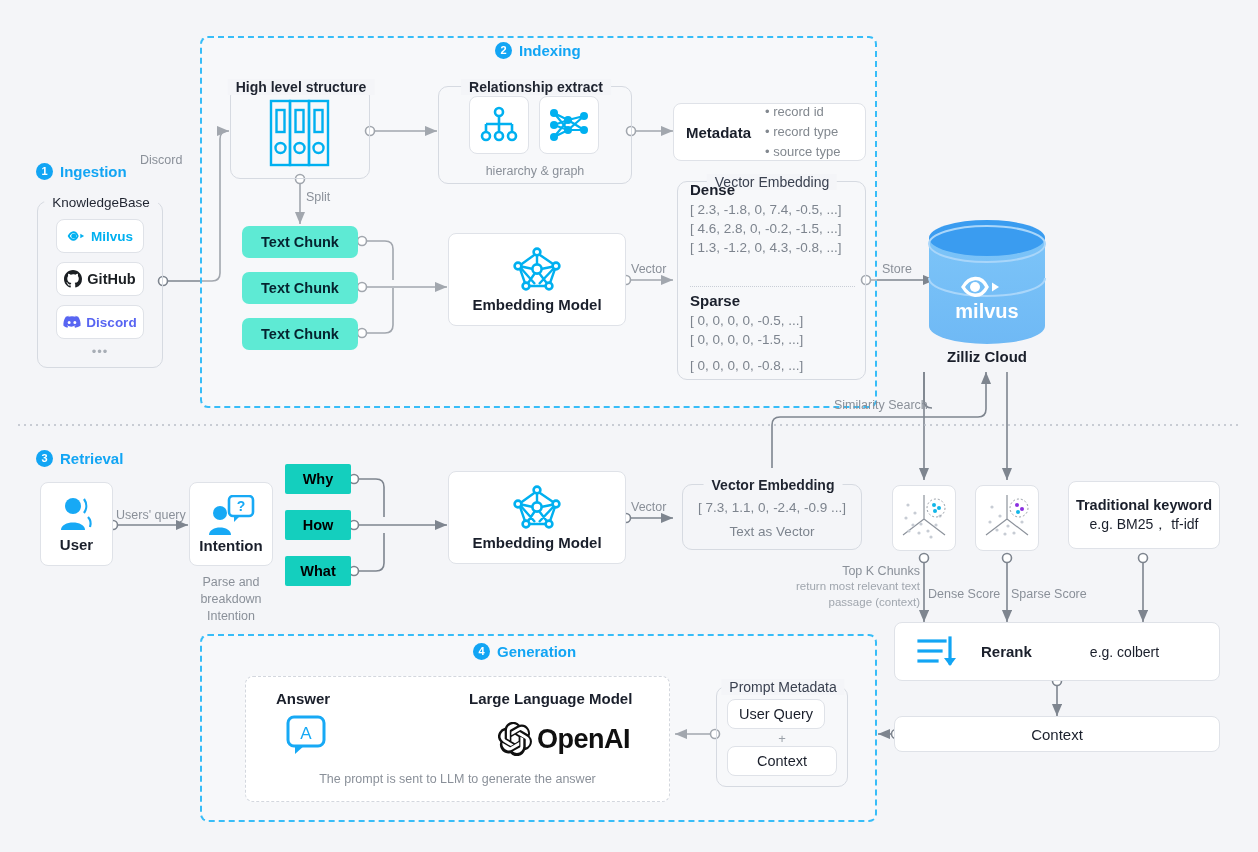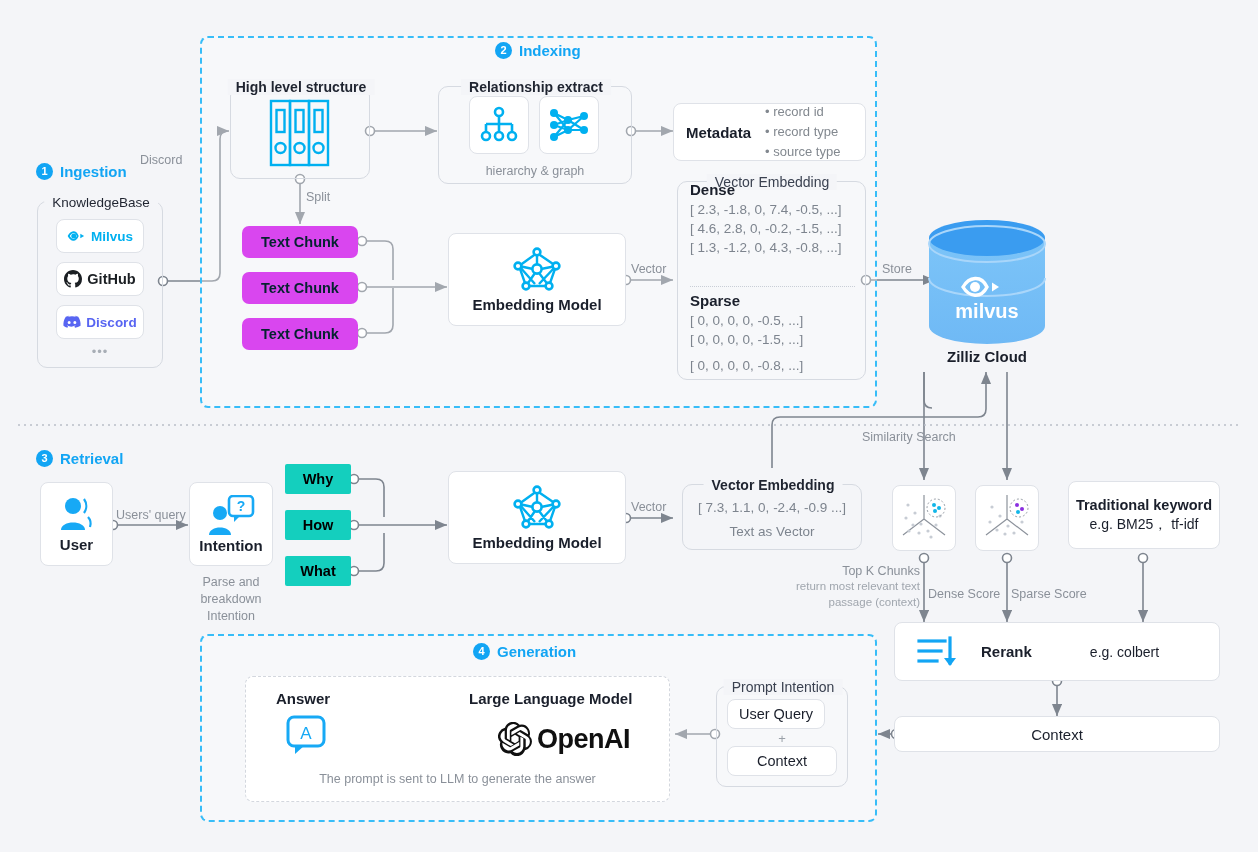--- a/index.html
+++ b/index.html
@@ -43,21 +43,21 @@
   }
   .panel-legend.thin{font-weight:normal;color:#3a4150;}
   .caption{
     position:absolute;font-size:12.5px;color:#8a9099;text-align:center;white-space:nowrap;
     line-height:1.35;
   }
   .lbl{
     position:absolute;font-size:12.5px;color:#8a9099;white-space:nowrap;
   }
   .chunk{
-    position:absolute;background:#d946ef;border-radius:7px;color:#05232f;
+    position:absolute;background:#5eead4;border-radius:7px;color:#05232f;
     font-size:14.5px;font-weight:bold;display:flex;align-items:center;justify-content:center;
     box-sizing:border-box;
   }
   .qbox{
     position:absolute;background:#14cfbe;border-radius:2px;color:#000000;
     font-size:14.5px;font-weight:bold;display:flex;align-items:center;justify-content:center;
     box-sizing:border-box;
   }
   .title-strong{font-size:15px;font-weight:bold;color:#1a1f2b;}
   .vecline{font-size:13.5px;color:#7d848e;white-space:nowrap;}
@@ -317,21 +317,21 @@
     <ellipse cx="62" cy="28" rx="58" ry="18" fill="none" stroke="#a9d6fa" stroke-width="2"></ellipse>
     <path d="M4,62 A58,18 0 0 0 120,62" fill="none" stroke="#a9d6fa" stroke-width="2"></path>
     <g transform="translate(36,60)">
       <path d="M2,11 C8,1 20,-1.5 26,11 C20,23 8,21 2,11 Z" fill="none" stroke="#fff" stroke-width="3.4"></path>
       <circle cx="14" cy="11" r="5" fill="#fff"></circle>
       <path d="M31,6.5 L38,11 L31,15.5 Z" fill="#fff"></path>
     </g>
     <text x="62" y="102" text-anchor="middle" font-family="Liberation Sans, sans-serif" font-size="20" font-weight="bold" fill="#ffffff">milvus</text>
   </svg>
   <div class="zilliz-name" style="left:925px;top:348px;width:124px;text-align:center;">Zilliz Cloud</div>
-  <div class="lbl" style="left:862px;top:398px;margin-top:32px;">Similarity Search</div>
+  <div class="lbl" style="left:834px;top:398px;">Similarity Search</div>
 
   <div class="stage-title" style="left:36px;top:450px;">
     <span class="badge">3</span>
     <span>Retrieval</span>
   </div>
 
   <div class="card" style="left:40px;top:482px;width:73px;height:84px;flex-direction:column;gap:2px;">
     <svg width="40" height="38" viewBox="0 0 40 38">
       <circle cx="16" cy="10" r="8" fill="#17a9f5"></circle>
       <path d="M4,34 C4,24 28,24 28,34 Z" fill="#17a9f5"></path>
@@ -483,21 +483,21 @@
   <div class="abs title-strong" style="left:469px;top:690px;">Large Language Model</div>
   <div class="abs" style="left:498px;top:722px;display:flex;align-items:center;gap:5px;">
     <svg width="34" height="34" viewBox="0 0 32 32">
       <path fill="#101010" d="M29.7,13.1a8,8,0,0,0-.7-6.6A8.1,8.1,0,0,0,20.3,2.6,8.1,8.1,0,0,0,6.5,5.5,8,8,0,0,0,1.2,9.4a8.1,8.1,0,0,0,1,9.5,8,8,0,0,0,.7,6.6,8.1,8.1,0,0,0,8.7,3.9,8.1,8.1,0,0,0,13.8-2.9,8,8,0,0,0,5.3-3.9A8.1,8.1,0,0,0,29.7,13.1ZM17.8,29.1a6,6,0,0,1-3.9-1.4l.2-.1,6.5-3.7a1.1,1.1,0,0,0,.5-.9V13.8l2.7,1.6h0v7.6A6,6,0,0,1,17.8,29.1ZM4.9,23.6a6,6,0,0,1-.7-4l.2.1,6.5,3.8a1.1,1.1,0,0,0,1.1,0l8-4.6v3.2h0l-6.6,3.8A6,6,0,0,1,4.9,23.6ZM3.2,10.5a6,6,0,0,1,3.1-2.6v7.7a1.1,1.1,0,0,0,.5.9l7.9,4.6-2.7,1.6h0L5.5,18.8A6,6,0,0,1,3.2,10.5Zm22.5,5.2-8-4.6,2.7-1.6h0l6.6,3.8a6,6,0,0,1-.9,10.8V16.5A1.1,1.1,0,0,0,25.7,15.7Zm2.7-4-.2-.1L21.7,7.8a1.1,1.1,0,0,0-1.1,0l-8,4.6V9.2h0l6.6-3.8a6,6,0,0,1,9,6.2ZM11.1,17.2,8.4,15.6h0V8a6,6,0,0,1,9.9-4.6l-.2.1L11.6,7.2a1.1,1.1,0,0,0-.5.9ZM12.6,14,16,12l3.4,2v3.9L16,19.9,12.6,18Z"></path>
     </svg>
     <span style="font-size:27px;font-weight:bold;color:#101010;letter-spacing:-0.5px;">OpenAI</span>
   </div>
   <div class="caption" style="left:245px;top:771px;width:425px;">The prompt is sent to LLM to generate the answer</div>
 
   <div class="panel" style="left:716px;top:686px;width:132px;height:101px;">
-    <div class="panel-legend thin" style="left:66px;top:0;font-weight:normal;">Prompt Intention</div>
+    <div class="panel-legend thin" style="left:66px;top:0;font-weight:normal;">Prompt Metadata</div>
   </div>
   <div class="card" style="left:727px;top:699px;width:98px;height:30px;">
     <span style="font-size:14.5px;color:#1a1f2b;">User Query</span>
   </div>
   <div class="abs" style="left:727px;top:731px;width:110px;text-align:center;font-size:13px;color:#9aa0a8;">+</div>
   <div class="card" style="left:727px;top:746px;width:110px;height:30px;">
     <span style="font-size:14.5px;color:#1a1f2b;">Context</span>
   </div>
 
 </div>

